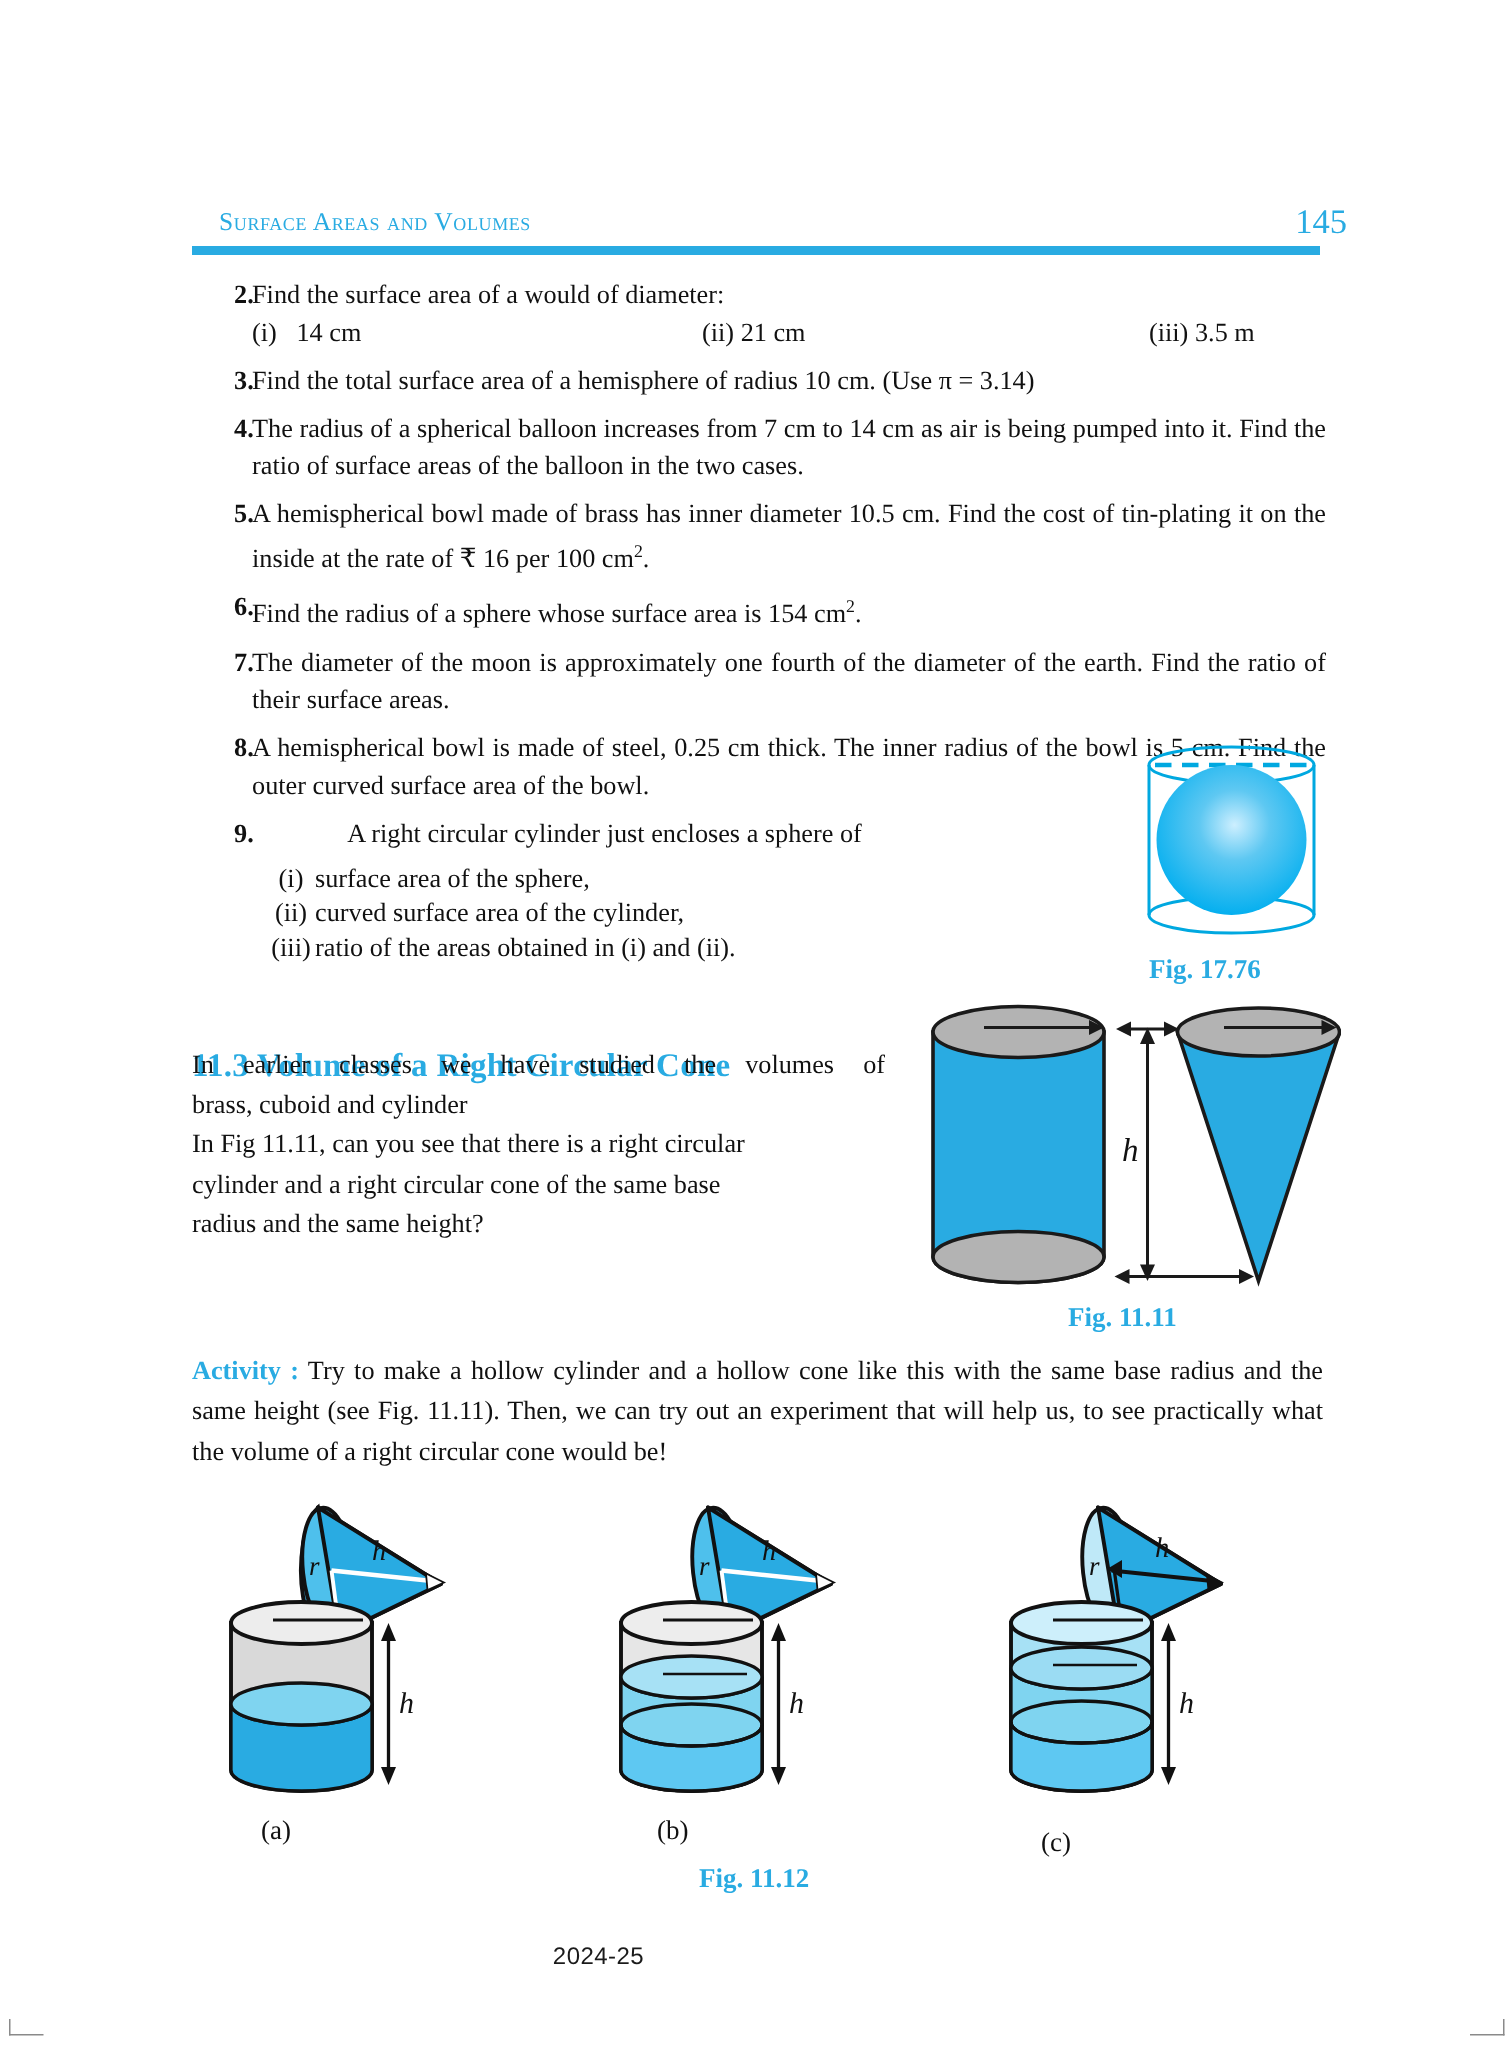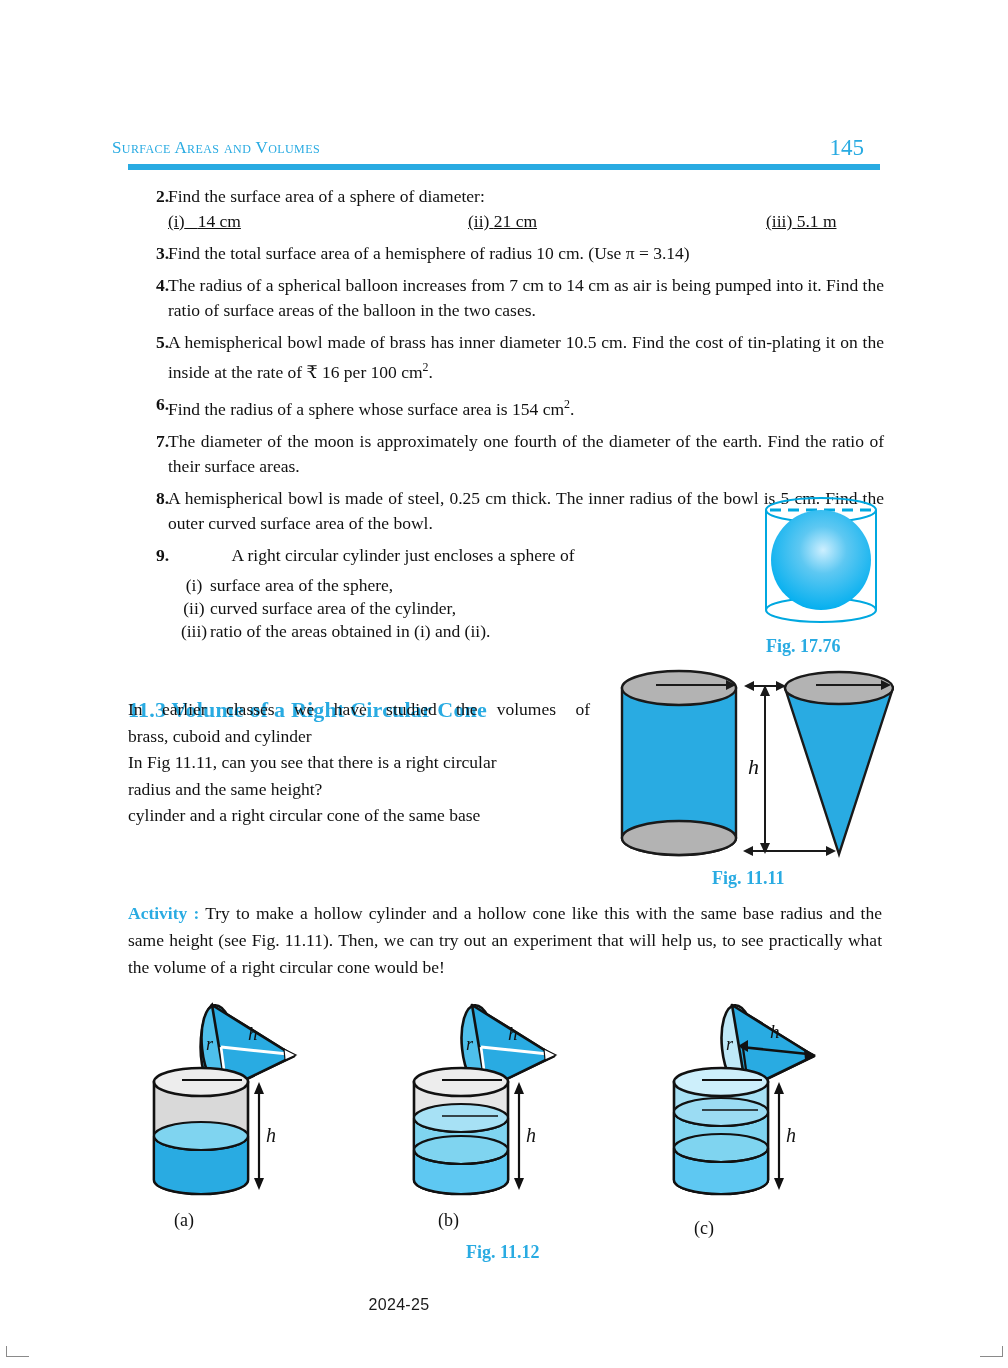--- a/index.html
+++ b/index.html
@@ -12,21 +12,21 @@
     height: 1368px;
     position: relative;
     font-family: "Liberation Serif", "DejaVu Serif", serif;
     color: #111111;
     overflow: hidden;
   }
 
   
   #page-header {
     position: absolute;
-    left: 112px;
+    left: 146px;
     top: 138px;
     width: 752px;
     height: 30px;
   }
   #header-title {
     position: absolute;
     left: 0;
     top: 0;
     font-size: 17px;
     color: #29abe2;
@@ -76,21 +76,21 @@
     flex: 1;
     font-size: 17.5px;
     line-height: 25px;
     text-align: justify;
   }
   .q-body.narrow { max-width: 470px; text-align: center; }
   .sub-opts {
     display: flex;
     margin-top: 0px;
   }
-  .sub-opts .opt { font-size: 17.5px; line-height: 25px; text-decoration: underline; }
+  .sub-opts .opt { font-size: 17.5px; line-height: 25px; }
   .opt-1 { width: 300px; }
   .opt-2 { width: 298px; }
   .roman-list { margin-top: 6px; }
   .roman-row { display: flex; font-size: 17.5px; line-height: 23px; }
   .roman-row .rn { width: 42px; flex: 0 0 42px; padding-left: 10px; box-sizing: border-box;}
   sup { font-size: 0.68em; vertical-align: super; }
   .ital { font-style: italic; }
 
   
   #section-heading {
@@ -187,30 +187,30 @@
   <div id="header-title">Surface Areas and Volumes</div>
   <div id="header-pageno">145</div>
 </div>
 <div id="header-rule"></div>
 
 <div id="exercise-list">
 
   <div class="q-row">
     <div class="q-num">2.</div>
     <div class="q-body">
-      <div>Find the surface area of a sphere of diameter:</div>
+      <div>Find the surface area of a would of diameter:</div>
       <div class="sub-opts">
         <div class="opt opt-1">
           <span>(i)</span>&nbsp;&nbsp;&nbsp;<span>14 cm</span>
         </div>
         <div class="opt opt-2">
           <span>(ii)</span>&nbsp;<span>21 cm</span>
         </div>
         <div class="opt">
-          <span>(iii)</span>&nbsp;<span>5.1 m</span>
+          <span>(iii)</span>&nbsp;<span>3.5 m</span>
         </div>
       </div>
     </div>
   </div>
 
   <div class="q-row">
     <div class="q-num">3.</div>
     <div class="q-body">Find the total surface area of a hemisphere of radius 10 cm. (Use π = 3.14)</div>
   </div>
 
@@ -285,22 +285,22 @@
   </svg>
 </div>
 <div class="fig-caption" id="cap-1110">Fig. 17.76</div>
 
 <div id="section-heading">11.3 Volume of a Right Circular Cone</div>
 
 <div id="intro-para">
   <div class="just">In earlier classes we have studied the volumes of</div>
   <div>brass, cuboid and cylinder</div>
   <div>In Fig 11.11, can you see that there is a right circular</div>
+  <div>cylinder and a right circular cone of the same base</div>
   <div>radius and the same height?</div>
-  <div>cylinder and a right circular cone of the same base</div>
 </div>
 
 <div class="figure" id="fig-1111">
   <svg width="286" height="200" viewBox="0 0 286 200">
 
     <path d="M14,20 L14,170 A57,17 0 0 0 128,170 L128,20 Z" fill="#29abe2" stroke="#1a1a1a" stroke-width="2.4"></path>
     <ellipse cx="71" cy="170" rx="57" ry="17" fill="#b3b3b3" stroke="#1a1a1a" stroke-width="2.4"></ellipse>
     <ellipse cx="71" cy="20" rx="57" ry="17" fill="#b3b3b3" stroke="#1a1a1a" stroke-width="2.4"></ellipse>
 
     <line x1="48" y1="17" x2="124" y2="17" stroke="#1a1a1a" stroke-width="2"></line>

